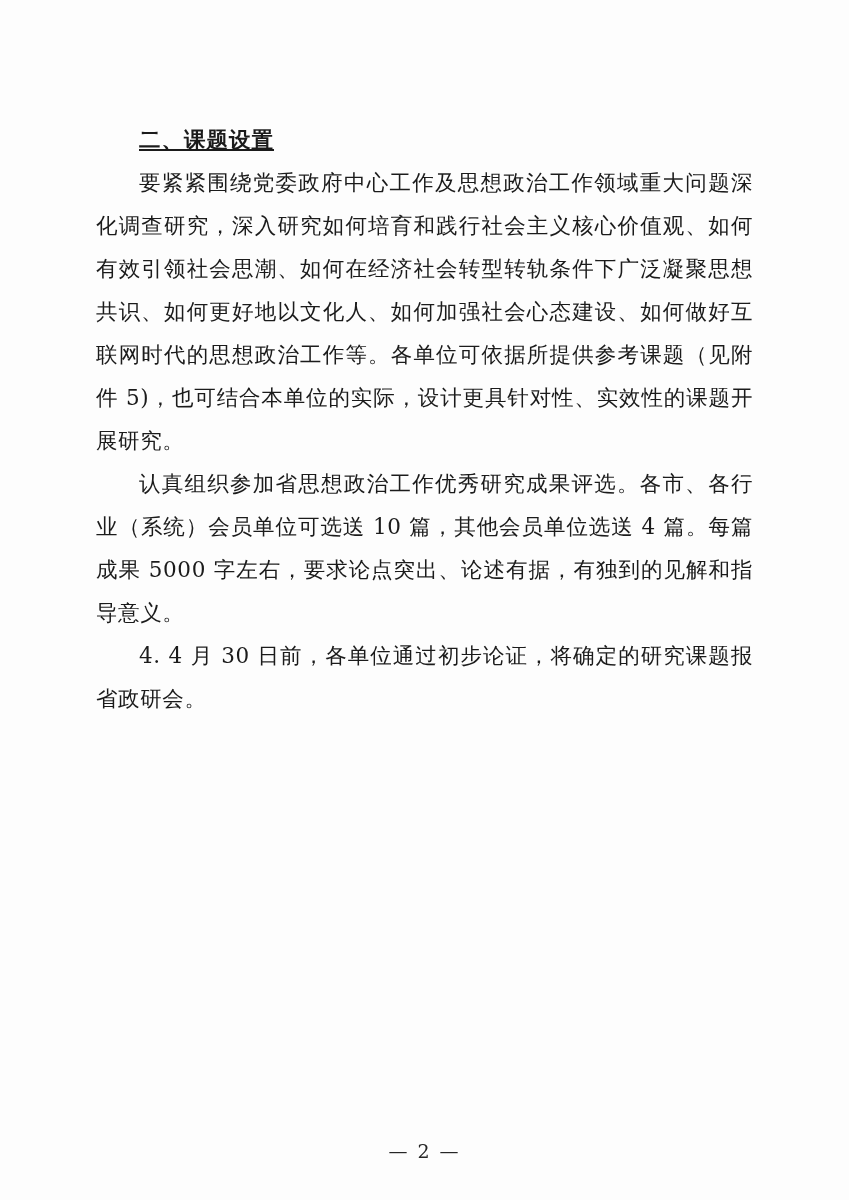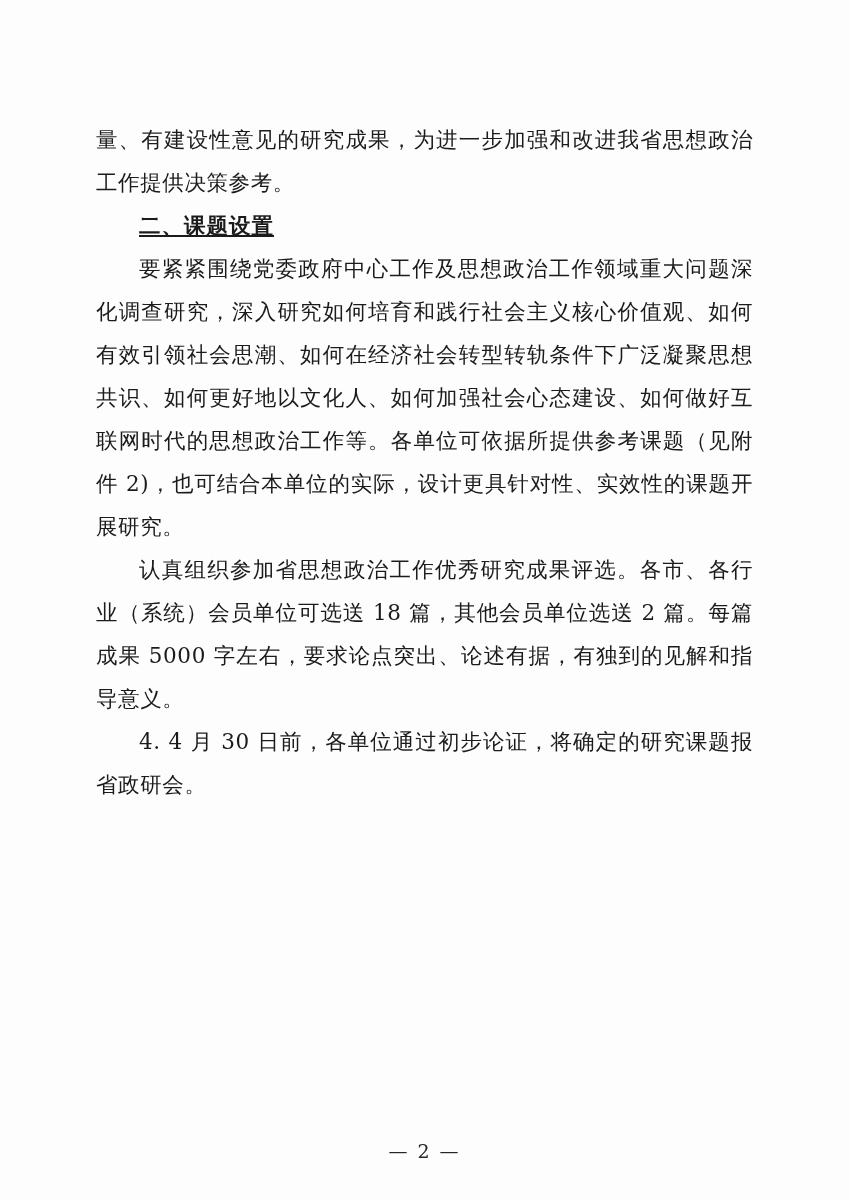--- a/index.html
+++ b/index.html
@@ -54,22 +54,21 @@
   .page-num-wrap {
     display: inline-block;
     letter-spacing: 2px;
   }
 </style>
 </head>
 <body>
 
 <div class="page">
   <div class="doc-body" id="doc-body">
-      <p class="para" style="text-indent: 0px;">量、有建设性意见的研究成果，为进一步加强和改进我省思想政治工作提供决策参考。</p>
       <p class="heading">二、课题设置</p>
-      <p class="para">要紧紧围绕党委政府中心工作及思想政治工作领域重大问题深化调查研究，深入研究如何培育和践行社会主义核心价值观、如何有效引领社会思潮、如何在经济社会转型转轨条件下广泛凝聚思想共识、如何更好地以文化人、如何加强社会心态建设、如何做好互联网时代的思想政治工作等。各单位可依据所提供参考课题（见附件 2)，也可结合本单位的实际，设计更具针对性、实效性的课题开展研究。</p>
-      <p class="para">认真组织参加省思想政治工作优秀研究成果评选。各市、各行业（系统）会员单位可选送 18 篇，其他会员单位选送 2 篇。每篇成果 5000 字左右，要求论点突出、论述有据，有独到的见解和指导意义。</p>
+      <p class="para">要紧紧围绕党委政府中心工作及思想政治工作领域重大问题深化调查研究，深入研究如何培育和践行社会主义核心价值观、如何有效引领社会思潮、如何在经济社会转型转轨条件下广泛凝聚思想共识、如何更好地以文化人、如何加强社会心态建设、如何做好互联网时代的思想政治工作等。各单位可依据所提供参考课题（见附件 5)，也可结合本单位的实际，设计更具针对性、实效性的课题开展研究。</p>
+      <p class="para">认真组织参加省思想政治工作优秀研究成果评选。各市、各行业（系统）会员单位可选送 10 篇，其他会员单位选送 4 篇。每篇成果 5000 字左右，要求论点突出、论述有据，有独到的见解和指导意义。</p>
       <p class="para">4. 4 月 30 日前，各单位通过初步论证，将确定的研究课题报省政研会。</p>
     </div>
   <div class="footer">
     <span class="page-num-wrap">— 2 —</span>
   </div>
 </div>
 
 </body></html>

